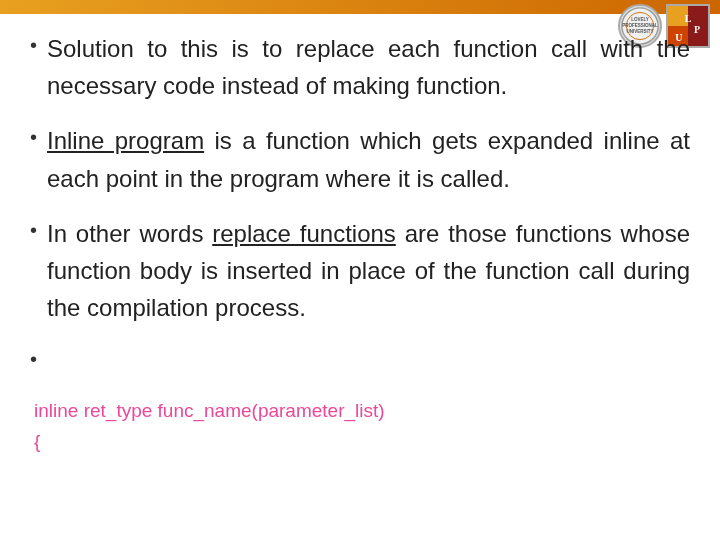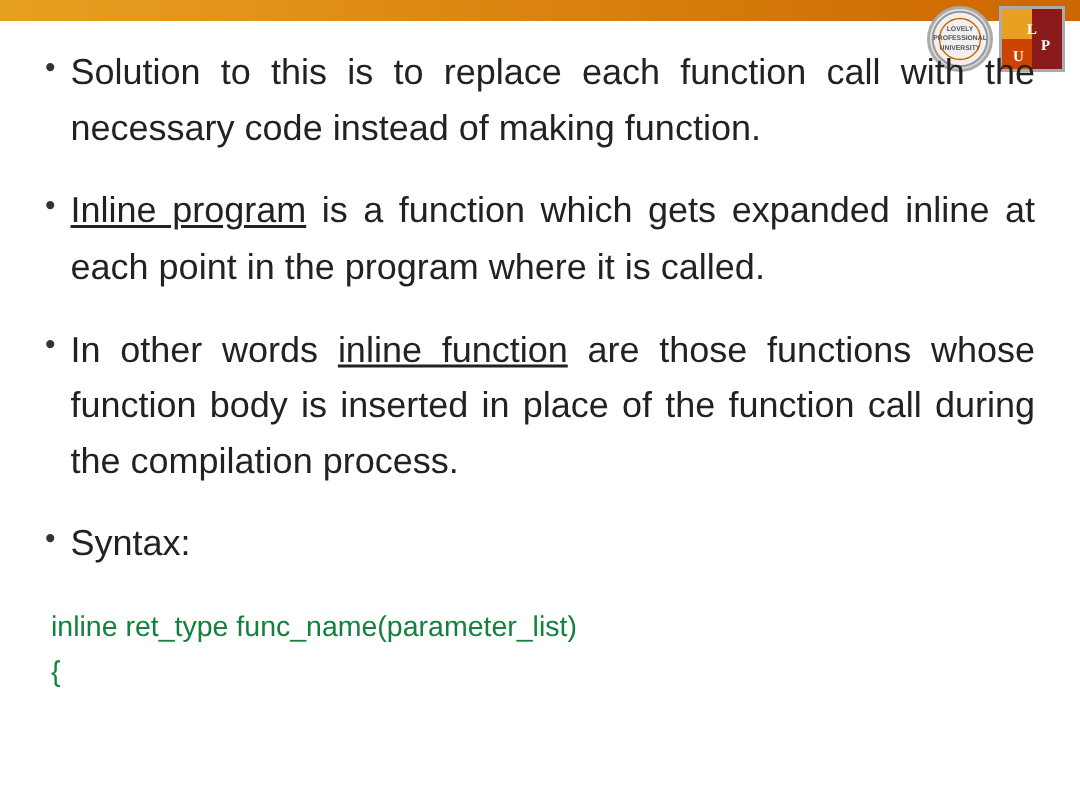--- a/index.html
+++ b/index.html
@@ -103,21 +103,21 @@
       text-decoration: underline;
     }
 
     .code-block {
       margin-top: 4px;
       margin-left: 4px;
     }
 
     .code-line {
       font-size: 19px;
-      color: #15803d;
+      color: #ec4899;
       line-height: 1.6;
       font-family: Arial, sans-serif;
     }
   </style>
 </head>
 <body>
 
 <div class="top-bar"></div>
 
 <div class="logo-area">
@@ -152,27 +152,26 @@
   <div class="bullet-item">
     <span class="bullet">•</span>
     <span class="bullet-text">
       <span class="underline">Inline program</span> is a function which gets expanded inline at each point in the program where it is called.
     </span>
   </div>
 
   <div class="bullet-item">
     <span class="bullet">•</span>
     <span class="bullet-text">
-      In other words <span class="underline">inline function</span> are those functions whose function body is inserted in place of the function call during the compilation process.
+      In other words <span class="underline">replace functions</span> are those functions whose function body is inserted in place of the function call during the compilation process.
     </span>
   </div>
 
   <div class="bullet-item">
     <span class="bullet">•</span>
-    <span class="bullet-text">Syntax:</span>
   </div>
 
   <div class="code-block">
     <div class="code-line">inline ret_type  func_name(parameter_list)</div>
     <div class="code-line">{</div>
   </div>
 
 </div>
 
 </body></html>

